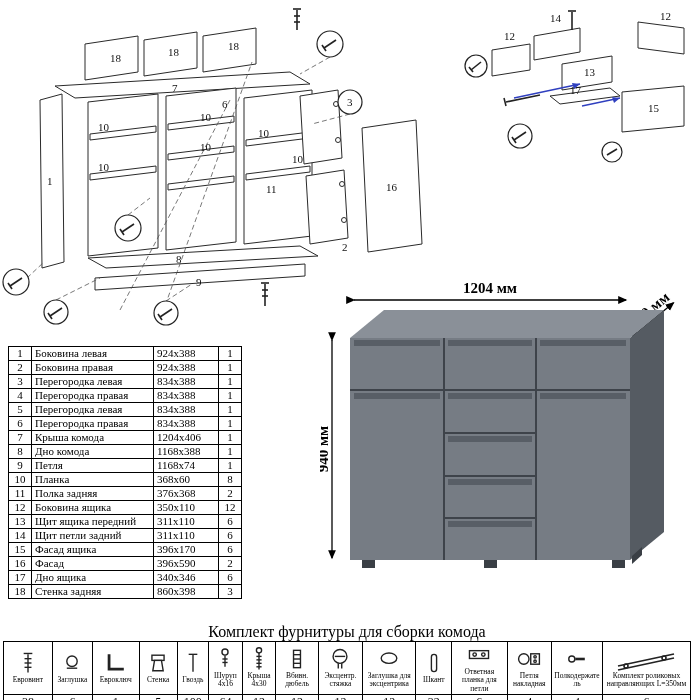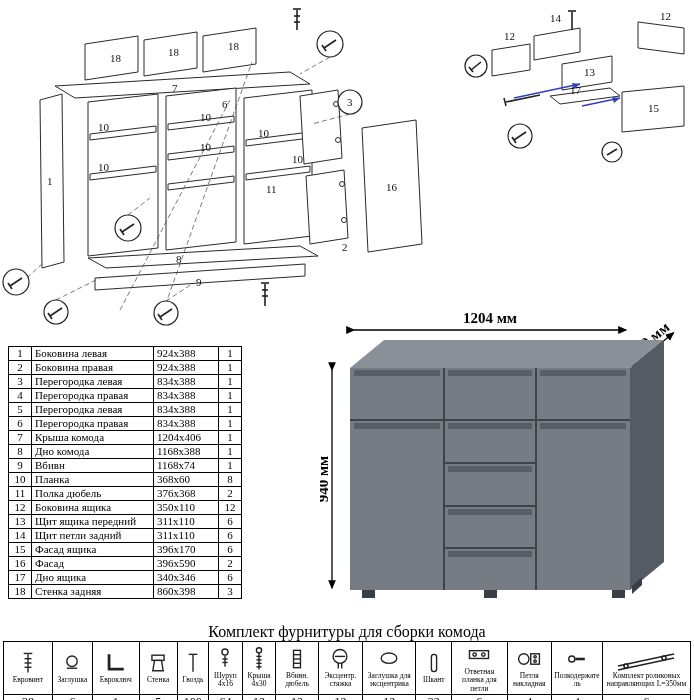--- a/index.html
+++ b/index.html
@@ -16,21 +16,21 @@
 
   
   #parts-table-wrap{position:absolute;left:8px;top:346px;width:234px;}
   table.parts{border-collapse:collapse;width:100%;}
   table.parts td{border:1px solid #000;font-size:11px;height:12px;padding:0 3px;line-height:13px;white-space:nowrap;}
   table.parts td.num{width:16px;text-align:center;}
   table.parts td.size{width:58px;text-align:left;}
   table.parts td.qty{width:16px;text-align:center;}
 
   
-  #render-wrap{position:absolute;left:320px;top:306px;width:374px;height:308px;}
+  #render-wrap{position:absolute;left:320px;top:276px;width:374px;height:308px;}
   .dimtext{font:bold 15px "Liberation Serif", serif;fill:#000;}
 
   
   #hw-title{position:absolute;left:0;top:623px;width:100%;text-align:center;
             font-size:16px;color:#000;}
   #hw-wrap{position:absolute;left:3px;top:641px;width:688px;}
   table.hw{border-collapse:collapse;width:100%;table-layout:fixed;}
   table.hw td{border:1px solid #000;text-align:center;vertical-align:middle;padding:0;}
   table.hw td .icon{height:26px;display:flex;align-items:center;justify-content:center;}
   table.hw td .hwlabel{font-size:7.5px;line-height:1.1;padding:0 1px 1px 1px;word-wrap:break-word;}
@@ -259,33 +259,33 @@
             <td class="qty">1</td>
           </tr>
         <tr>
             <td class="num">8</td>
             <td>Дно комода</td>
             <td class="size">1168х388</td>
             <td class="qty">1</td>
           </tr>
         <tr>
             <td class="num">9</td>
-            <td>Вбивн</td>
+            <td>Петля</td>
             <td class="size">1168х74</td>
             <td class="qty">1</td>
           </tr>
         <tr>
             <td class="num">10</td>
             <td>Планка</td>
             <td class="size">368х60</td>
             <td class="qty">8</td>
           </tr>
         <tr>
             <td class="num">11</td>
-            <td>Полка дюбель</td>
+            <td>Полка задняя</td>
             <td class="size">376х368</td>
             <td class="qty">2</td>
           </tr>
         <tr>
             <td class="num">12</td>
             <td>Боковина ящика</td>
             <td class="size">350х110</td>
             <td class="qty">12</td>
           </tr>
         <tr>

